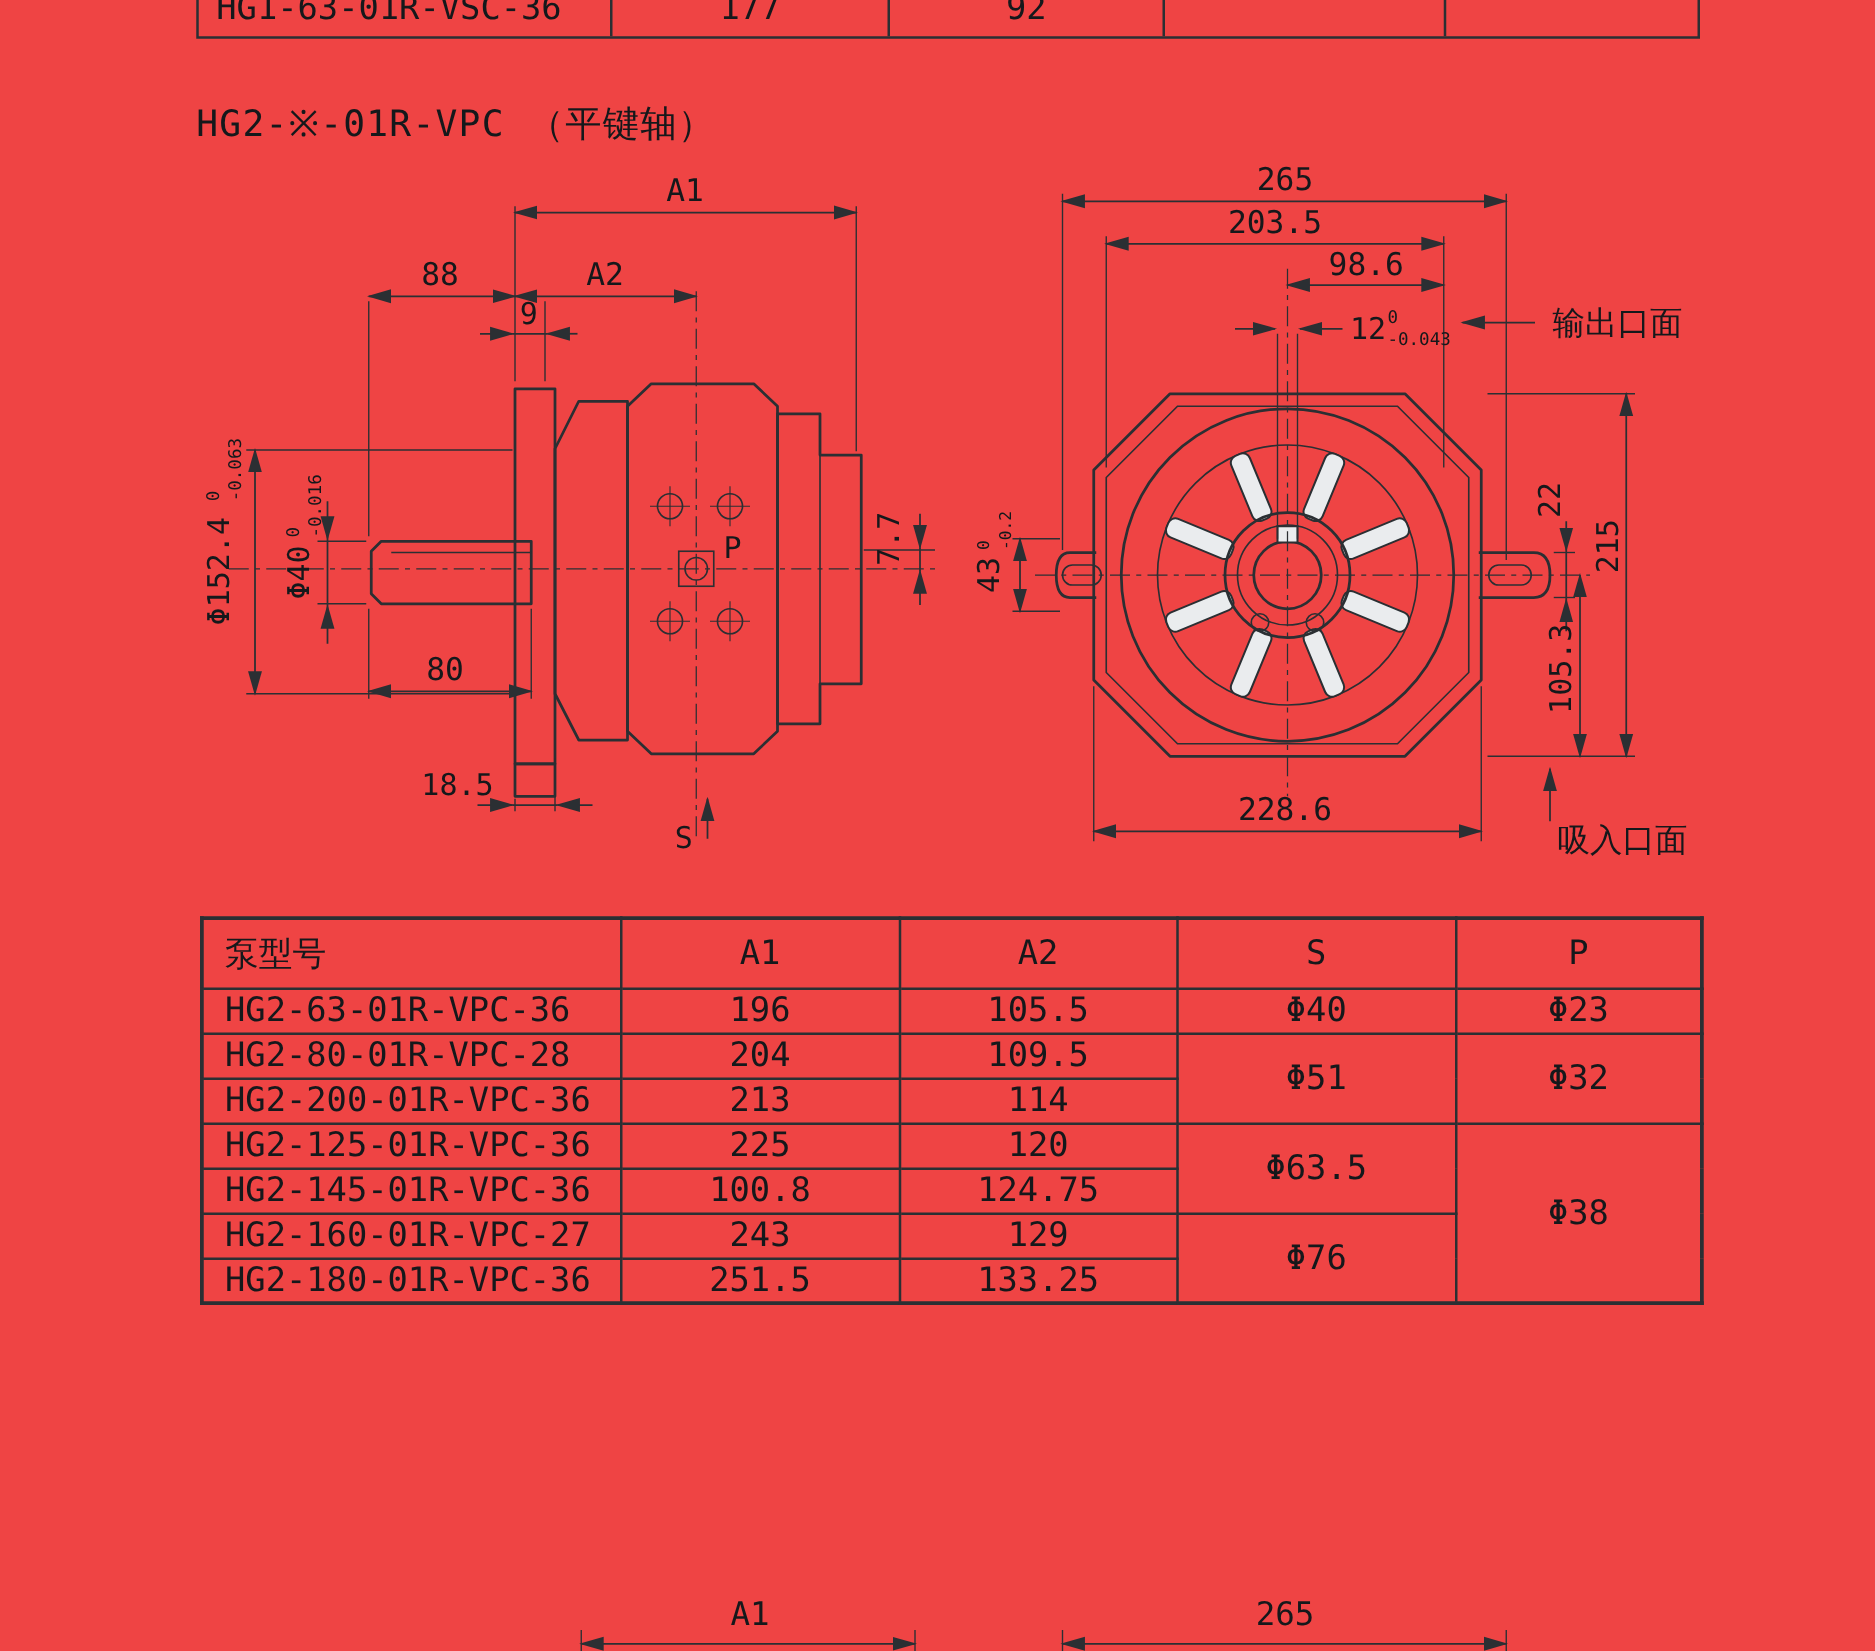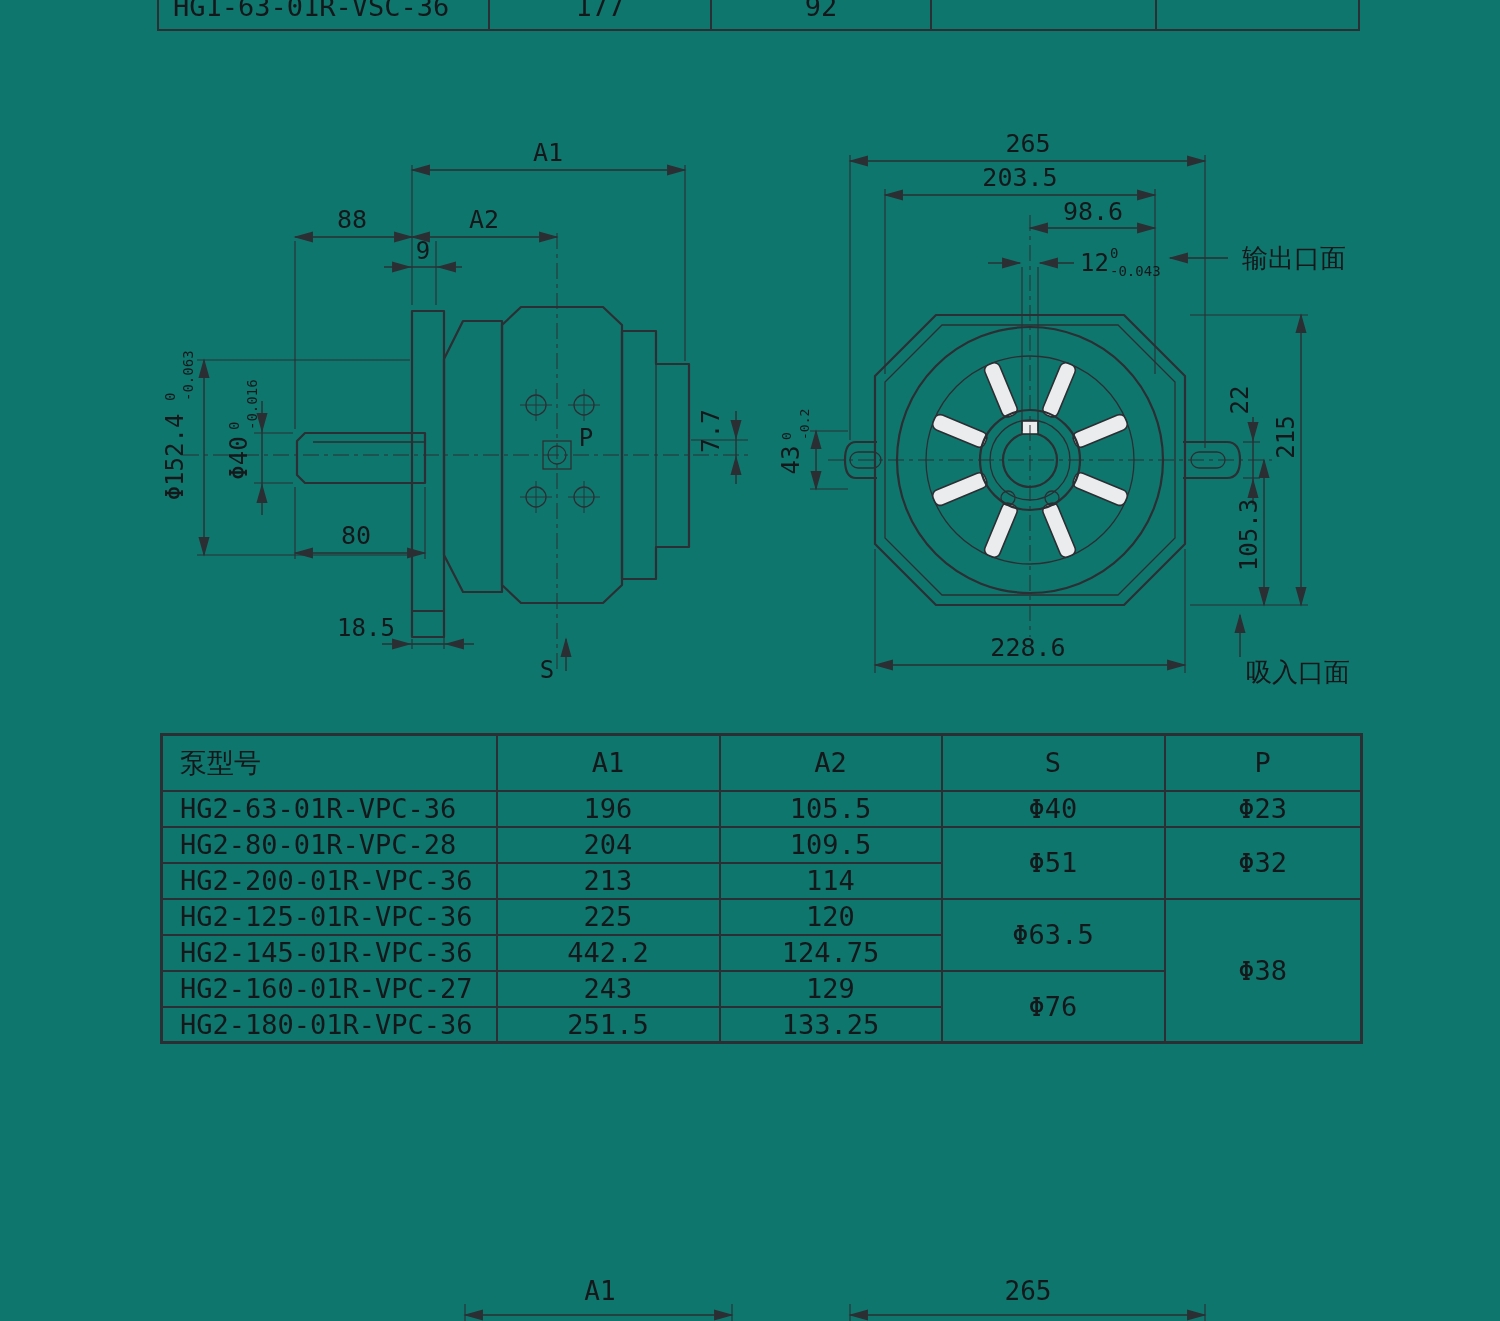--- a/index.html
+++ b/index.html
@@ -1,19 +1,19 @@
 <!DOCTYPE html>
 <html><head>
 <meta charset="utf-8">
 <style>
   * { margin:0; padding:0; box-sizing:border-box; }
   html,body { background:#dfe2e5; }
   .page {
     position:relative; width:1500px; height:1321px; overflow:hidden;
-    background:#0f766e; color:#15181b;
+    background:#ef4444; color:#15181b;
     font-family:"DejaVu Sans Mono","Liberation Mono",monospace;
     padding-left:12px;
   }
   
   .top-table {
     position:absolute; left:157px; top:-17px; width:1203px; height:48px;
     border:2px solid #2b2f33; display:flex;
   }
   .top-table .cell {
     height:100%; line-height:44px; font-size:27px; text-align:center;
@@ -60,20 +60,21 @@
 <div class="page">
 
   <div class="top-table">
     <div class="cell c0">HG1-63-01R-VSC-36</div>
     <div class="cell c1">177</div>
     <div class="cell c2">92</div>
     <div class="cell c3"></div>
     <div class="cell c4"></div>
   </div>
 
+  <div class="section-title t1">HG2-※-01R-VPC （平键轴）</div>
 
   <svg class="drawing" width="1500" height="600" viewBox="0 0 1500 600">
     <defs>
       <marker id="ar" viewBox="0 0 12 8" refX="11" refY="4" markerWidth="14" markerHeight="10" orient="auto-start-reverse">
         <path d="M0,0.6 L12,4 L0,7.4 Z" fill="#2b2f33"></path>
       </marker>
     </defs>
 
     <g>
       <g>
@@ -317,21 +318,21 @@
     </tr>
     <tr>
       <td class="model">HG2-125-01R-VPC-36</td>
       <td>225</td>
       <td>120</td>
       <td rowspan="2">Φ63.5</td>
       <td rowspan="4">Φ38</td>
     </tr>
     <tr>
       <td class="model">HG2-145-01R-VPC-36</td>
-      <td>442.2</td>
+      <td>100.8</td>
       <td>124.75</td>
     </tr>
     <tr>
       <td class="model">HG2-160-01R-VPC-27</td>
       <td>243</td>
       <td>129</td>
       <td rowspan="2">Φ76</td>
     </tr>
     <tr>
       <td class="model">HG2-180-01R-VPC-36</td>

